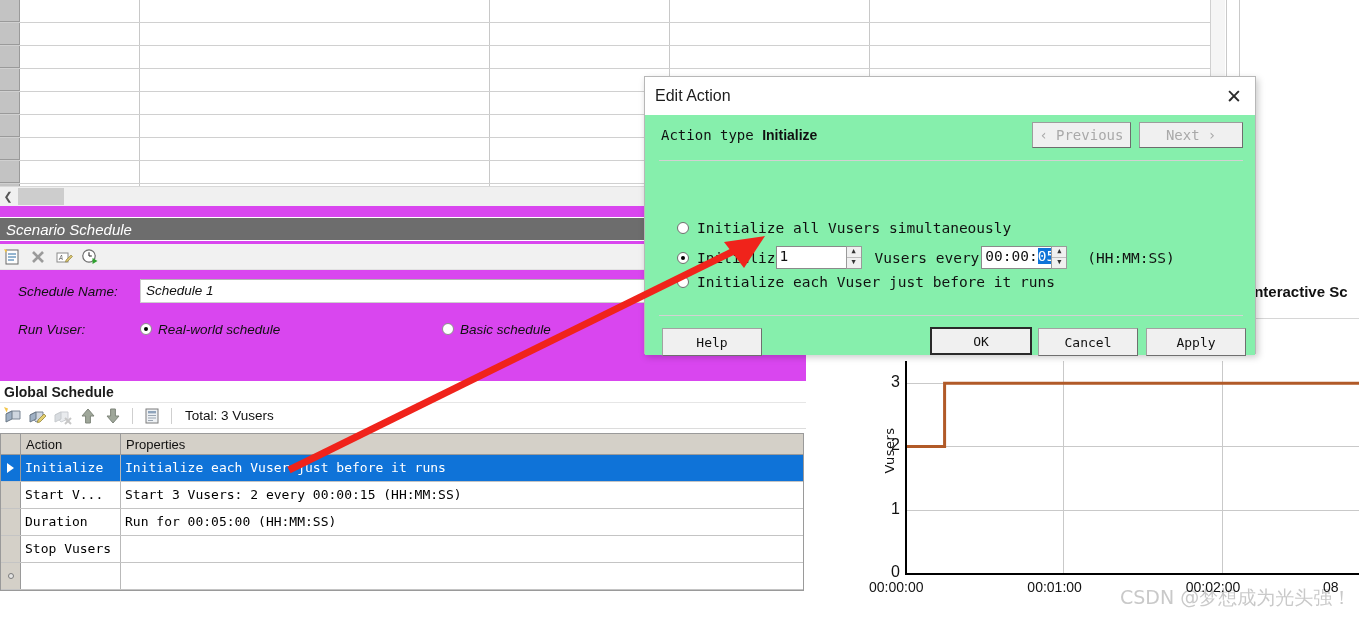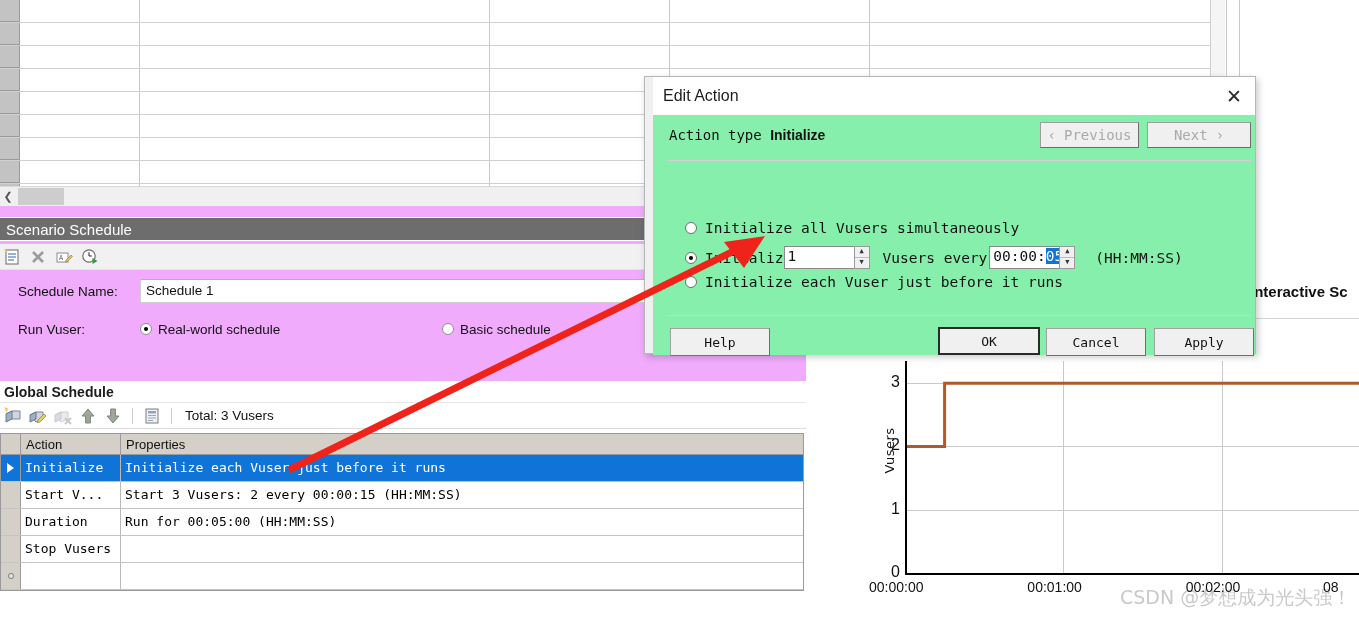--- a/index.html
+++ b/index.html
@@ -55,21 +55,22 @@
     border-right: 1px solid #c9c9c9;
   }
   .vscroll-white-pane {
     position: absolute; left: 1241px; top: 0; width: 118px; height: 255px;
     background: #ffffff;
   }
 
   
   .sc-panel {
     position: absolute; left: 0; top: 206px; width: 806px; height: 175px;
-    background: #f0abfc;
+    background: #d946ef;
+    font-style: italic;
   }
   .sc-titlebar {
     position: absolute; left: 0; top: 11px; width: 806px; height: 24px;
     background: #6d6d6d; color: #ffffff;
     font-size: 15px; display: flex; align-items: center; padding-left: 6px;
     border-top: 1px solid #ffffff; border-bottom: 1px solid #ffffff;
   }
   .sc-toolbar {
     position: absolute; left: 0; top: 38px; width: 806px; height: 26px;
     background: #f1f1f1; display: flex; align-items: center; padding-left: 2px;
@@ -190,21 +191,20 @@
     position: absolute; left: 300px; top: 330px; font-size: 19px;
     color: #c9c9c9; white-space: nowrap;
     font-family: "DejaVu Sans", sans-serif;
   }
 
   
   .dialog {
     position: absolute; left: 644px; top: 76px; width: 612px; height: 278px;
     background: #f0f0f0; border: 1px solid #b7b7b7;
     box-shadow: 2px 3px 7px rgba(0,0,0,0.22);
-    padding-left: 8px;
   }
   .dlg-title {
     height: 38px; background: #ffffff; display: flex; align-items: center;
     padding: 0 6px 0 10px; position: relative;
   }
   .dlg-title-text { font-size: 16px; color: #1c1c1c; }
   .dlg-close {
     position: absolute; right: 10px; top: 8px; width: 22px; height: 22px;
     display: flex; align-items: center; justify-content: center;
     font-size: 19px; color: #2b2b2b; line-height: 1; cursor: default;

